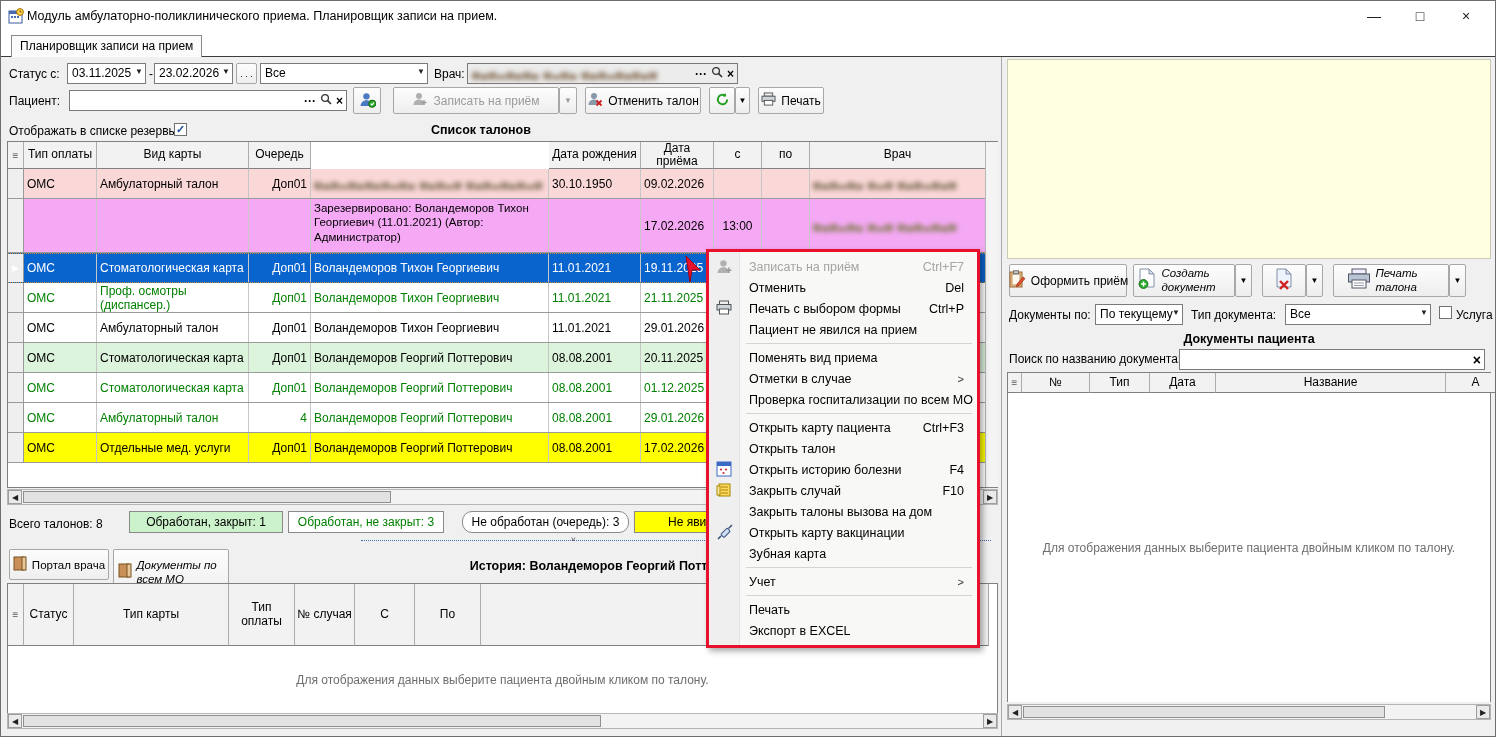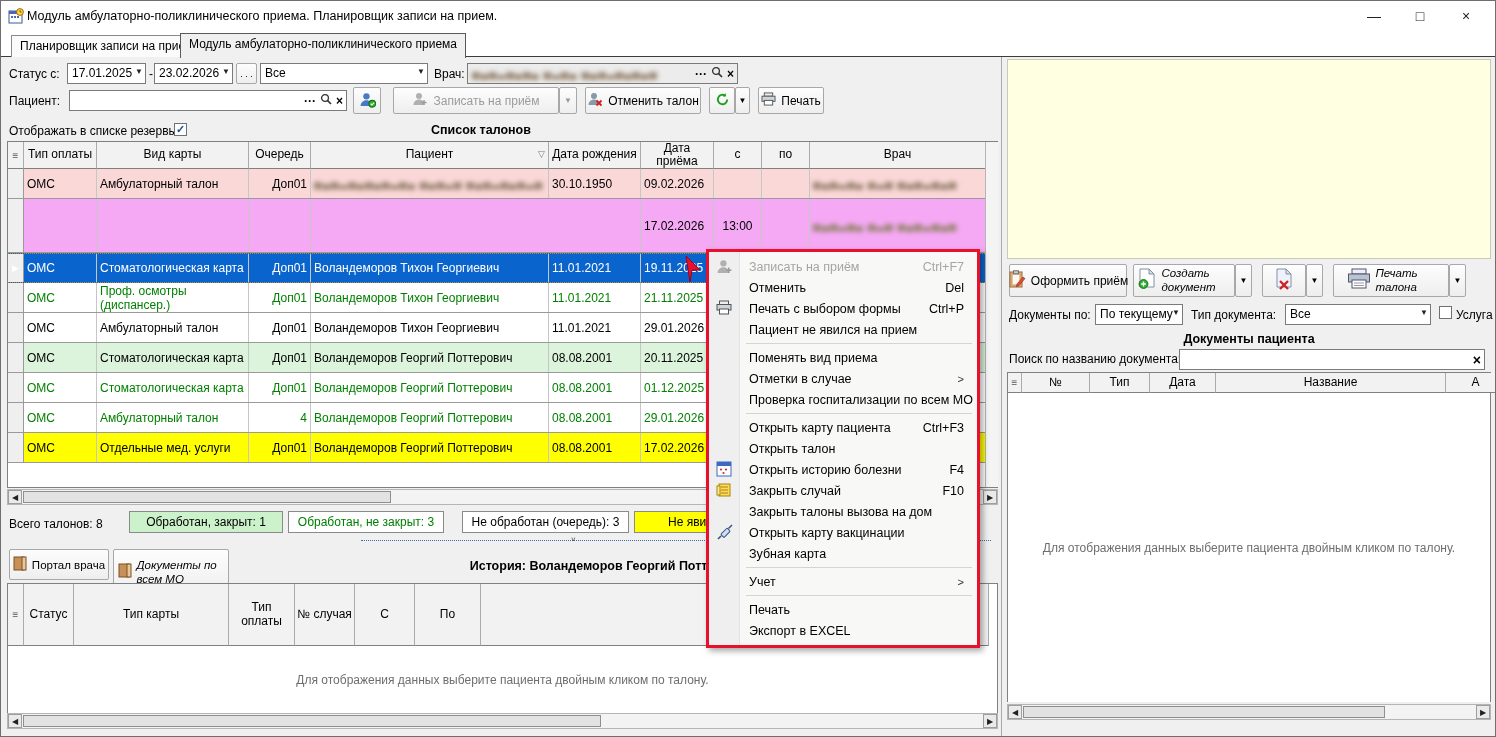--- a/index.html
+++ b/index.html
@@ -47,21 +47,21 @@
 
   
   .sb-h { position:absolute; height:16px; background:#f3f3f3; border:1px solid #b5b5b5; }
   .sb-btn { position:absolute; top:0; width:14px; height:14px; background:#eaeaea; border:1px solid #9e9e9e; font-size:8px; display:flex; align-items:center; justify-content:center; color:#222; }
   .sb-thumb { position:absolute; top:1px; height:12px; background:#e2e2e2; border:1px solid #8f8f8f; }
   .sb-v { position:absolute; width:13px; background:#f4f4f4; border-left:1px solid #b5b5b5; }
 
   
   .badge { position:absolute; height:22px; border:1px solid #8a8a8a; display:flex; align-items:center; justify-content:center; padding:0 6px; overflow:hidden; white-space:nowrap; }
   .bdg-green-bg { background:#CCF2CC; } .bdg-green-text { background:#fff; color:#008000; }
-  .bdg-plain { background:#fff; } .bdg-yellow-bg { background:#FFFF00; }
+  .bdg-plain { background:#fff;border-radius:10px; } .bdg-yellow-bg { background:#FFFF00; }
 
   .splitter { position:absolute; left:360px; top:539px; width:630px; height:7px; border-top:1px dotted #3a6ea5; }
   .splitter .h { position:absolute; top:-6px; font-size:8px; color:#444; }
 
   .empty-msg { position:absolute; color:#6e6e6e; text-align:center; }
 
   
   .cmenu { position:absolute; left:705px; top:248px; width:274px; background:#f8f8f6; border:3px solid #E8112D; box-shadow:3px 3px 6px rgba(0,0,0,.35); z-index:60; padding:4px 0; }
   .cmenu .gutter { position:absolute; left:0; top:0; bottom:0; width:31px; background:#efeff0; border-right:1px solid #e2e2e4; }
   .mitem { position:relative; height:21px; display:flex; align-items:center; padding-left:40px; font-size:12.5px; }
@@ -97,26 +97,25 @@
     <span class="title-text">Модуль амбулаторно-поликлинического приема. Планировщик записи на прием.</span>
     <div class="win-controls">
       <div class="win-btn">—</div>
       <div class="win-btn">□</div>
       <div class="win-btn">×</div>
     </div>
   </div>
 
   <div class="tabstrip">
     <div class="tab" style="left:10px;">Планировщик записи на прием</div>
-    <div class="tab active" style="left:179px;">Модуль амбулаторно-поликлинического приема</div>
   </div>
 
   <div class="lbl" style="left:8px; top:66px;">Статус с:</div>
   <div class="combo" style="left:66px; top:62px; width:79px;">
-    <span>17.01.2025</span><span class="dd">▼</span>
+    <span>03.11.2025</span><span class="dd">▼</span>
   </div>
   <div class="lbl" style="left:148px; top:66px;">-</div>
   <div class="combo" style="left:153px; top:62px; width:79px;">
     <span>23.02.2026</span><span class="dd">▼</span>
   </div>
   <div class="btn" style="left:235px; top:62px; width:21px; height:21px; font-size:9px;">. . .</div>
   <div class="combo" style="left:259px; top:62px; width:168px;">
     <span>Все</span><span class="dd">▼</span>
   </div>
   <div class="lbl" style="left:433px; top:66px;">Врач:</div>
@@ -190,21 +189,20 @@
   <div class="panel-title" style="left:430px; top:122px;">Список талонов</div>
 
   <div class="tbl" style="left:6px; top:140px; width:991px; height:347px;">
     <div id="ticketsHeader" style="position:absolute; left:0; top:0; width:977px; height:27px;">
         <div class="th" style="left: 0px; width: 16px; font-size: 10px; color: rgb(85, 85, 85);">
           <span>≡</span>
         </div>
         <div class="th" style="left: 16px; width: 73px;">Тип оплаты</div>
         <div class="th" style="left: 89px; width: 152px;">Вид карты</div>
         <div class="th" style="left: 241px; width: 62px;">Очередь</div>
-        <div class="th" style="left: 303px; width: 238px;">Пациент<span style="position: absolute; right: 3px; font-size: 9px; color: rgb(119, 119, 119);">▽</span></div>
         <div class="th" style="left: 541px; width: 92px;">Дата рождения</div>
         <div class="th" style="left: 633px; width: 73px;">Дата приёма</div>
         <div class="th" style="left: 706px; width: 48px;">с</div>
         <div class="th" style="left: 754px; width: 48px;">по</div>
         <div class="th" style="left: 802px; width: 176px;">Врач</div>
       </div>
     <div id="ticketsBody" style="position:absolute; left:0; top:0; width:977px; height:347px;">
         <div class="trow row-pink" style="top: 27px; height: 30px;">
           <div class="tsel" style="width: 16px;"></div>
           <div class="tcell" style="left: 16px; width: 73px;">
@@ -238,20 +236,23 @@
         <div class="trow row-reserved" style="top: 57px; height: 54px;">
           <div class="tsel" style="width: 16px;"></div>
           <div class="tcell" style="left: 16px; width: 73px;">
             <span></span>
           </div>
           <div class="tcell" style="left: 89px; width: 152px;">
             <span></span>
           </div>
           <div class="tcell al-r" style="left: 241px; width: 62px;">
             <span></span>
+          </div>
+          <div class="tcell multiline" style="left: 303px; width: 238px;">
+            <span>Зарезервировано: Воландеморов Тихон Георгиевич (11.01.2021)  (Автор: Администратор)</span>
           </div>
           <div class="tcell" style="left: 541px; width: 92px;">
             <span></span>
           </div>
           <div class="tcell" style="left: 633px; width: 73px;">
             <span>17.02.2026</span>
           </div>
           <div class="tcell al-c" style="left: 706px; width: 48px;">
             <span>13:00</span>
           </div>

